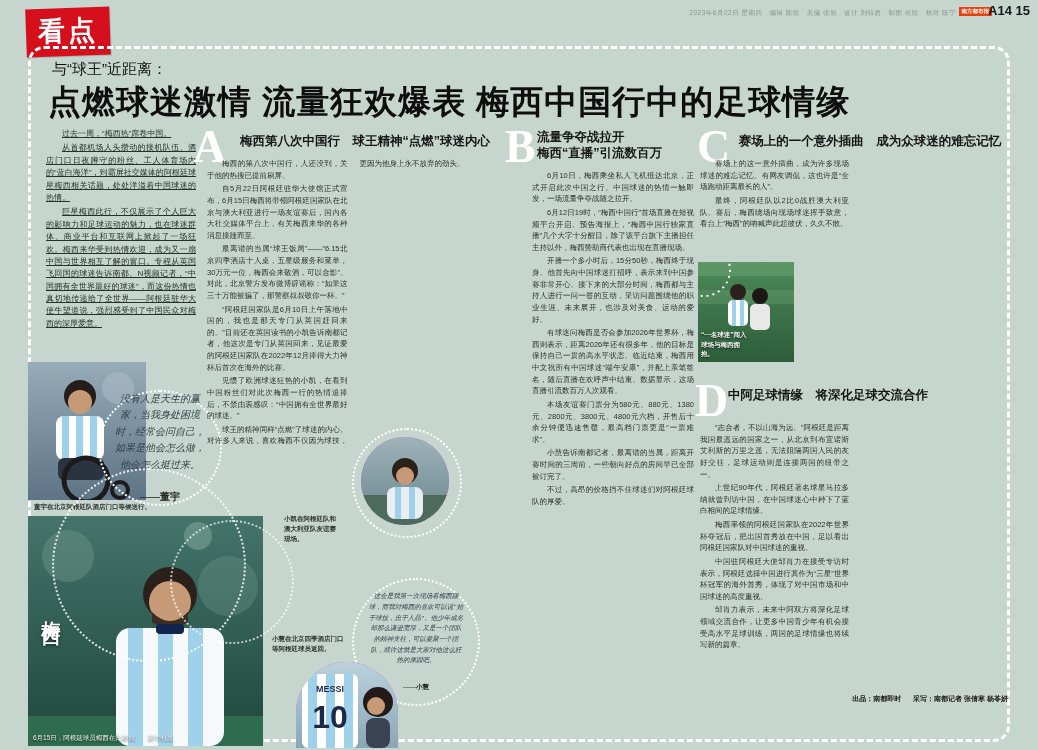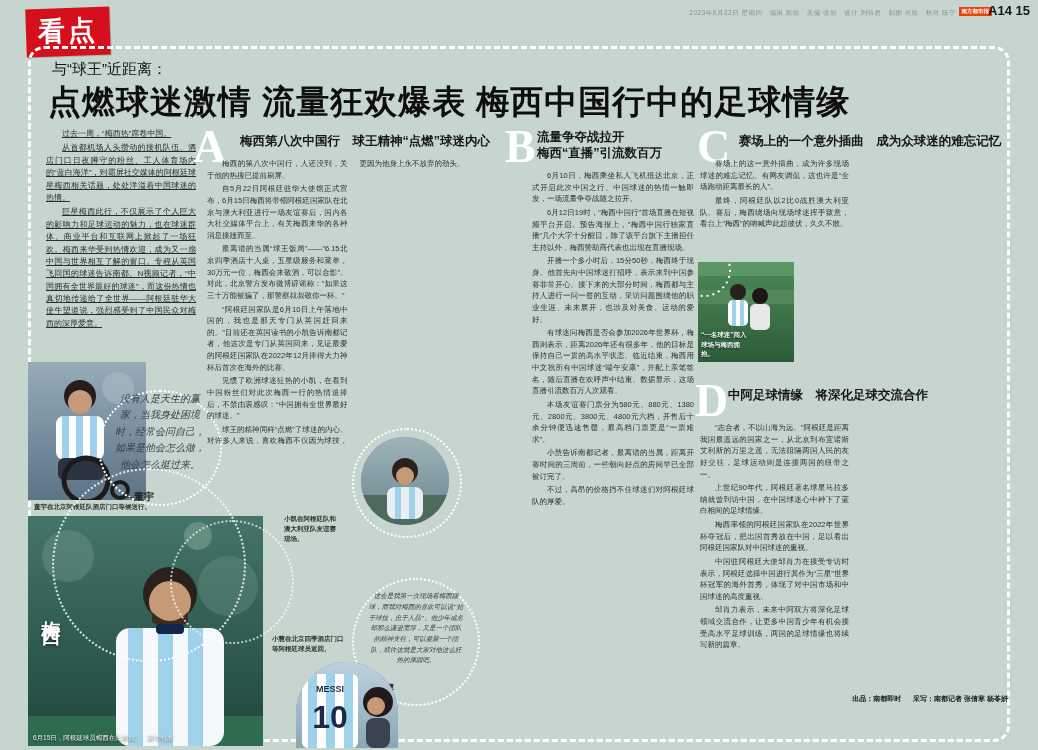--- a/index.html
+++ b/index.html
@@ -39,21 +39,21 @@
   .sec-title{font-size:12.5px;font-weight:bold;color:#161616;line-height:1.25;}
   .twocol{column-count:2;column-gap:12px;column-fill:auto;}
   .caption{font-size:6.5px;font-weight:bold;color:#30342f;line-height:1.5;}
   .quote{
     border:2px dotted #fff;border-radius:50%;
     font-family:"Liberation Serif","DejaVu Serif",serif;font-style:italic;
     font-size:10px;line-height:1.65;color:#33404a;text-align:center;
     display:flex;flex-direction:column;justify-content:center;padding:14px;
     box-sizing:border-box;
   }
-  .quote .attr{font-style:normal;font-weight:bold;text-align:left;margin-top:16px;color:#222;}
+  .quote .attr{font-style:normal;font-weight:bold;text-align:center;margin-top:16px;color:#222;}
   .photo{overflow:hidden;background:#d946ef;}
   .ring{border:2px dotted #fff;border-radius:50%;pointer-events:none;}
   .vlabel{writing-mode:vertical-rl;font-size:19px;font-weight:bold;color:#fff;
     letter-spacing:7px;text-shadow:0 1px 3px rgba(0,0,0,.6);}
   .photo-cap-overlay{font-size:6.5px;color:#f2f4f2;text-shadow:0 1px 2px rgba(0,0,0,.7);}
   .credits{font-size:7px;font-weight:bold;color:#222;text-align:right;}
   .credits span{margin-left:10px;}
 </style>
 </head>
 <body>

